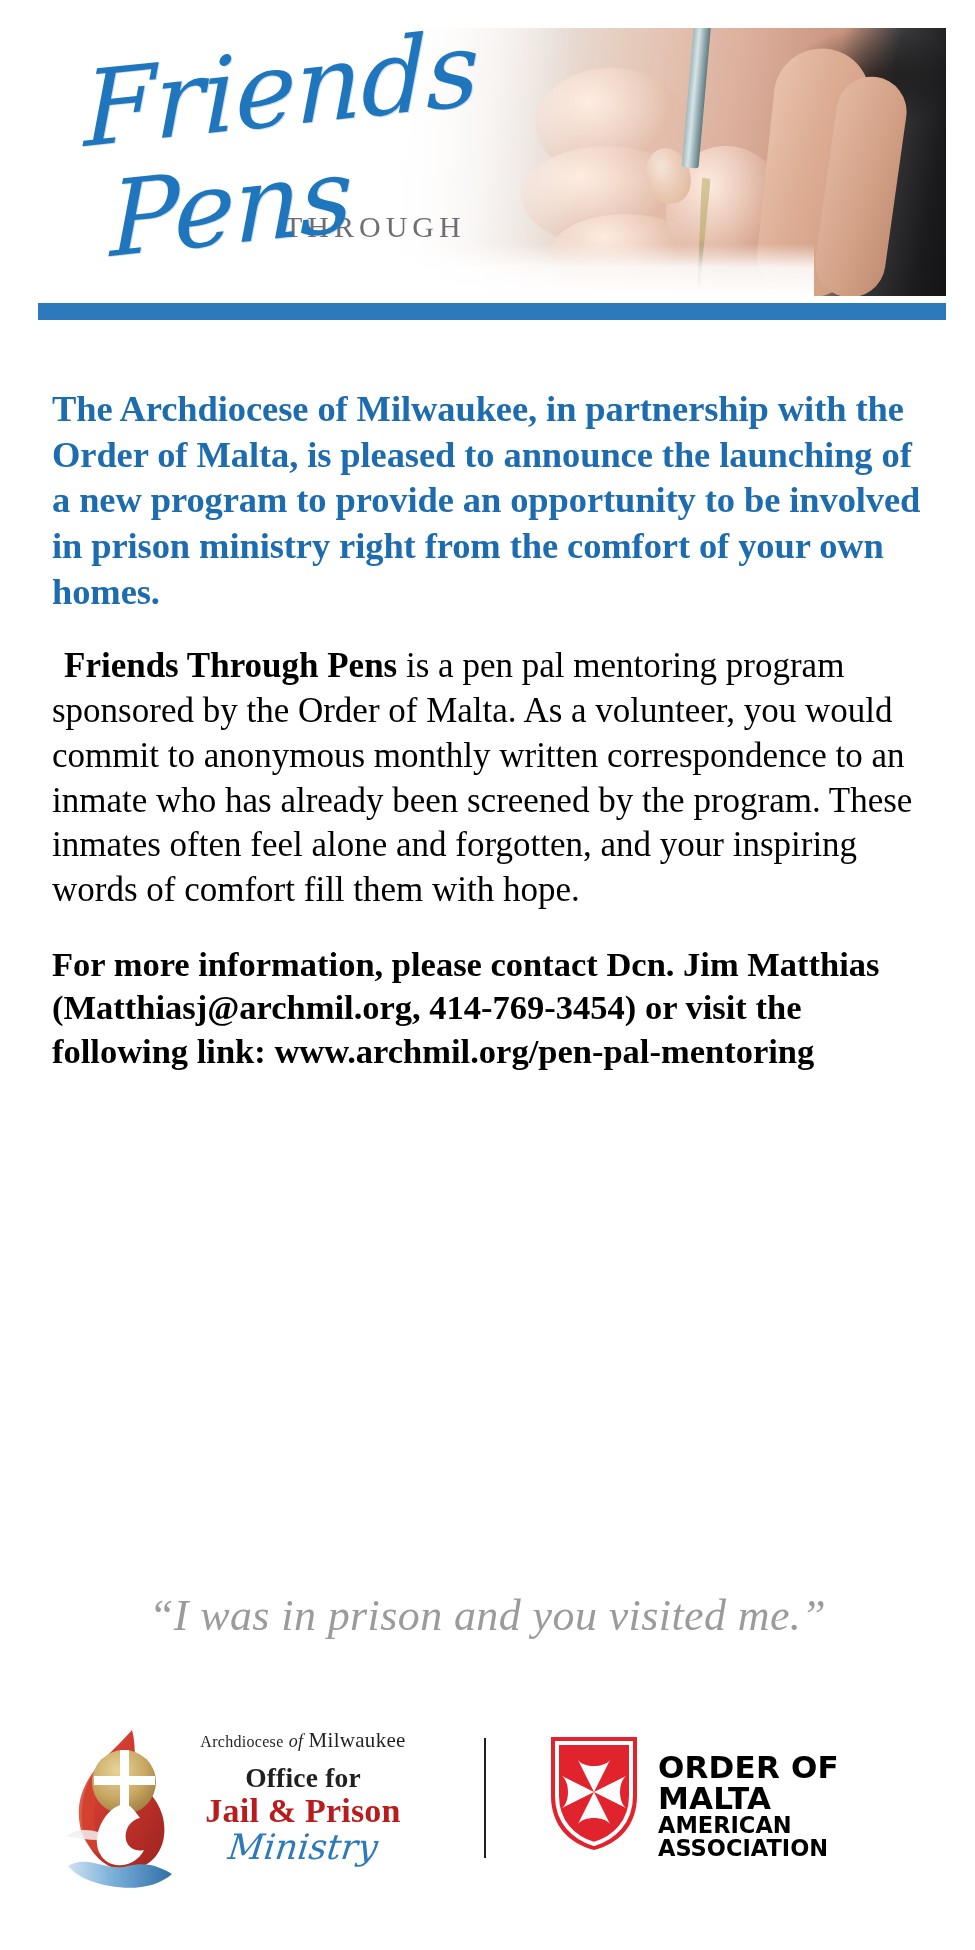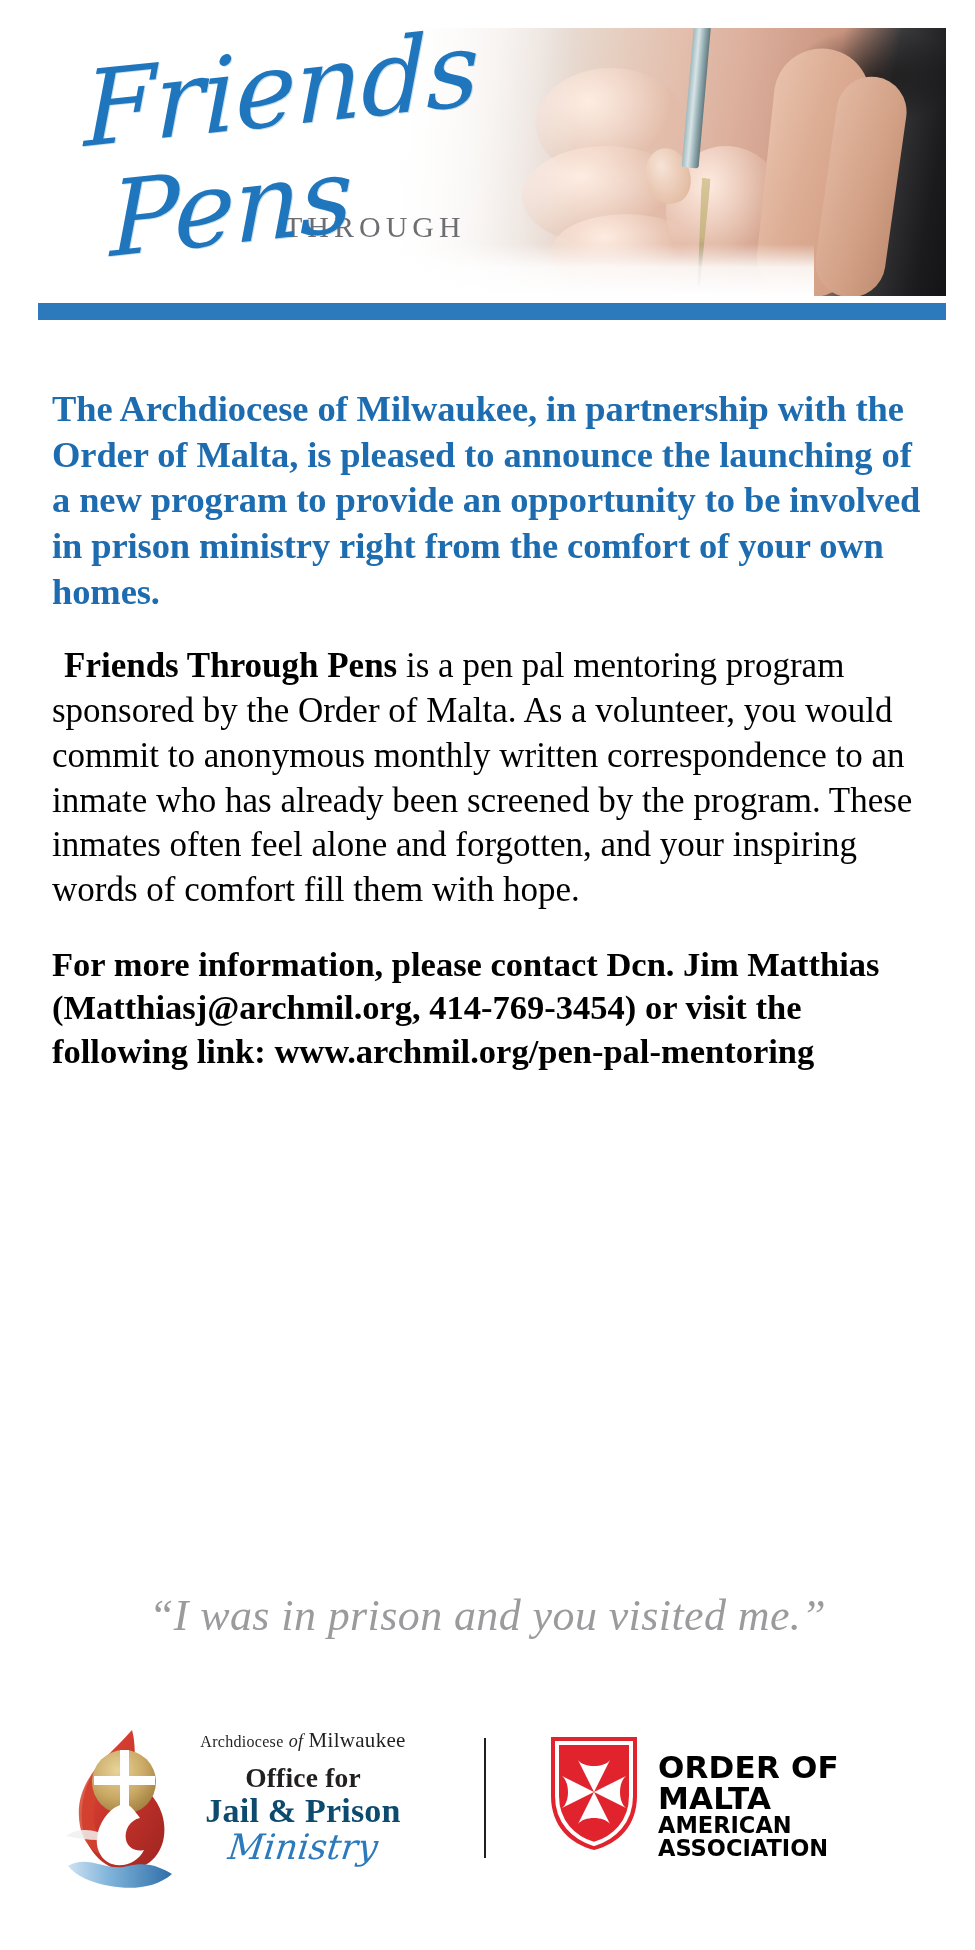--- a/index.html
+++ b/index.html
@@ -262,21 +262,21 @@
     font-size: 27.5px;
     color: #221f20;
     letter-spacing: 0.2px;
     line-height: 1.08;
     margin-top: 10px;
   }
   .amdm-l3 {
     font-family: "Liberation Serif", serif;
     font-weight: bold;
     font-size: 34px;
-    color: #0c4a6e;
+    color: #b91c1c;
     letter-spacing: 0.2px;
     line-height: 1.06;
     white-space: nowrap;
   }
   .amdm-l4 {
     font-family: "DejaVu Serif", serif;
     font-style: italic;
     font-size: 35px;
     color: #2c79bc;
     line-height: 1;

